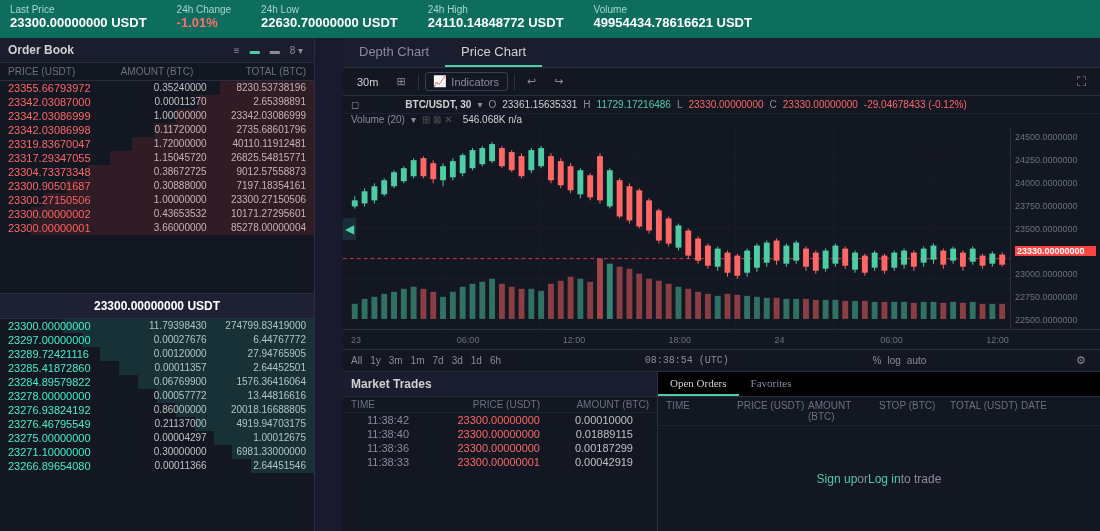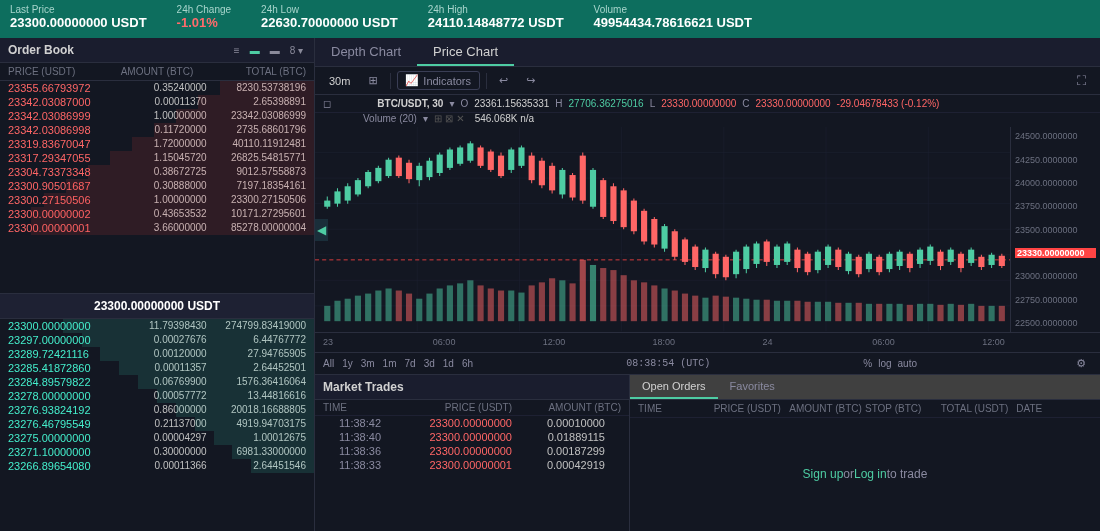--- a/index.html
+++ b/index.html
@@ -4,21 +4,21 @@
   <style>
     * { margin: 0; padding: 0; box-sizing: border-box; }
     body { font-family: 'Arial', sans-serif; font-size: 11px; background: #1a1a2e; color: #c7c7c7; width: 1100px; height: 531px; overflow: hidden; }
 
     .top-bar { display: flex; background: #0d6e5e; color: #fff; padding: 4px 10px; gap: 30px; align-items: flex-start; height: 38px; }
     .top-bar-item { display: flex; flex-direction: column; }
     .top-bar-item .label { font-size: 10px; color: #a8d5cc; }
     .top-bar-item .value { font-size: 13px; font-weight: bold; color: #fff; }
     .top-bar-item .value.red { color: #ff6b6b; }
 
-    .main-layout { display: flex; height: calc(531px - 38px); }
+    .main-layout { display: flex; height: calc(531px - 38px); gap: 28px; }
 
     
     .order-book { width: 315px; min-width: 315px; background: #131722; border-right: 1px solid #2a2e3e; display: flex; flex-direction: column; }
     .order-book-header { display: flex; align-items: center; justify-content: space-between; padding: 5px 8px; border-bottom: 1px solid #2a2e3e; background: #1a1d2e; }
     .order-book-title { font-size: 12px; font-weight: bold; color: #d1d1d1; }
     .header-icons { display: flex; align-items: center; gap: 4px; }
     .icon-btn { background: none; border: none; color: #8a8a9a; cursor: pointer; font-size: 10px; padding: 1px 3px; }
     .icon-btn.active { color: #4ecca3; }
 
     .ob-columns { display: grid; grid-template-columns: 1fr 1fr 1fr; padding: 3px 8px; color: #6c7080; font-size: 10px; border-bottom: 1px solid #2a2e3e; }
@@ -63,21 +63,21 @@
     .mt-header { padding: 5px 8px; font-weight: bold; color: #d1d1d1; font-size: 12px; border-bottom: 1px solid #2a2e3e; background: #1a1d2e; }
     .mt-columns { display: grid; grid-template-columns: 80px 1fr 1fr; padding: 2px 8px; color: #6c7080; font-size: 10px; border-bottom: 1px solid #1e2133; }
     .mt-columns span:not(:first-child) { text-align: right; }
     .mt-list { overflow: hidden; flex: 1; }
     .mt-row { display: grid; grid-template-columns: 80px 1fr 1fr; padding: 1px 24px; }
     .mt-row .time { color: #8a8aa0; }
     .mt-row .price { color: #f66; text-align: right; }
     .mt-row .amount { text-align: right; color: #c0c0c0; }
 
     .orders-panel { flex: 1; display: flex; flex-direction: column; }
-    .orders-tabs { display: flex; border-bottom: 1px solid #2a2e3e; background: #404040; }
+    .orders-tabs { display: flex; border-bottom: 1px solid #2a2e3e; background: #000000; font-family: Liberation Serif, serif; }
     .orders-tab { padding: 5px 12px; cursor: pointer; font-size: 11px; color: #8a8aa0; border-bottom: 2px solid transparent; }
     .orders-tab.active { color: #d1d1d1; border-bottom: 2px solid #4ecca3; }
 
     .orders-columns { display: grid; grid-template-columns: 1fr 1fr 1fr 1fr 1fr 1fr; padding: 3px 8px; color: #6c7080; font-size: 10px; border-bottom: 1px solid #1e2133; }
 
     .orders-empty { flex: 1; display: flex; align-items: center; justify-content: center; color: #8a8aa0; font-size: 12px; }
     .orders-empty a { color: #4ecca3; text-decoration: none; }
 
     
     .price-scale { width: 90px; background: #131722; border-left: 1px solid #2a2e3e; display: flex; flex-direction: column; justify-content: space-between; padding: 4px 4px; font-size: 9px; color: #6c7080; }
@@ -302,28 +302,28 @@
         <button class="ctrl-btn" style="font-size:13px">⛶</button>
       </div>
 
       <div class="chart-info-bar">
         <span style="color:#8a8aa0; font-size:10px">◻</span>
         <span class="chart-symbol">BTC/USDT, 30</span>
         <span style="color:#8a8aa0">▾</span>
         <span style="color:#8a8aa0">O</span>
         <span style="color:#d1d1d1">23361.15635331</span>
         <span style="color:#8a8aa0">H</span>
-        <span style="color:#4ecca3">27706.36275016</span>
+        <span style="color:#4ecca3">11729.17216486</span>
         <span style="color:#8a8aa0">L</span>
         <span style="color:#f66">23330.00000000</span>
         <span style="color:#8a8aa0">C</span>
         <span style="color:#f66">23330.00000000</span>
         <span style="color:#f66">-29.04678433 (-0.12%)</span>
       </div>
-      <div class="chart-info-bar" style="padding-top:0; border:none;margin-left:40px;">
+      <div class="chart-info-bar" style="padding-top:0; border:none;">
         <span style="color:#8a8aa0">Volume (20)</span>
         <span style="color:#8a8aa0">▾</span>
         <span style="color:#555">⊞ ⊠ ✕</span>
         <span style="color:#d1d1d1; margin-left:4px">546.068K n/a</span>
       </div>
 
       <div class="chart-main">
         <div class="chart-content">
           <svg viewBox="0 0 680 200" preserveAspectRatio="none" width="100%" height="100%" style="background:#131722; display:block;">
 

